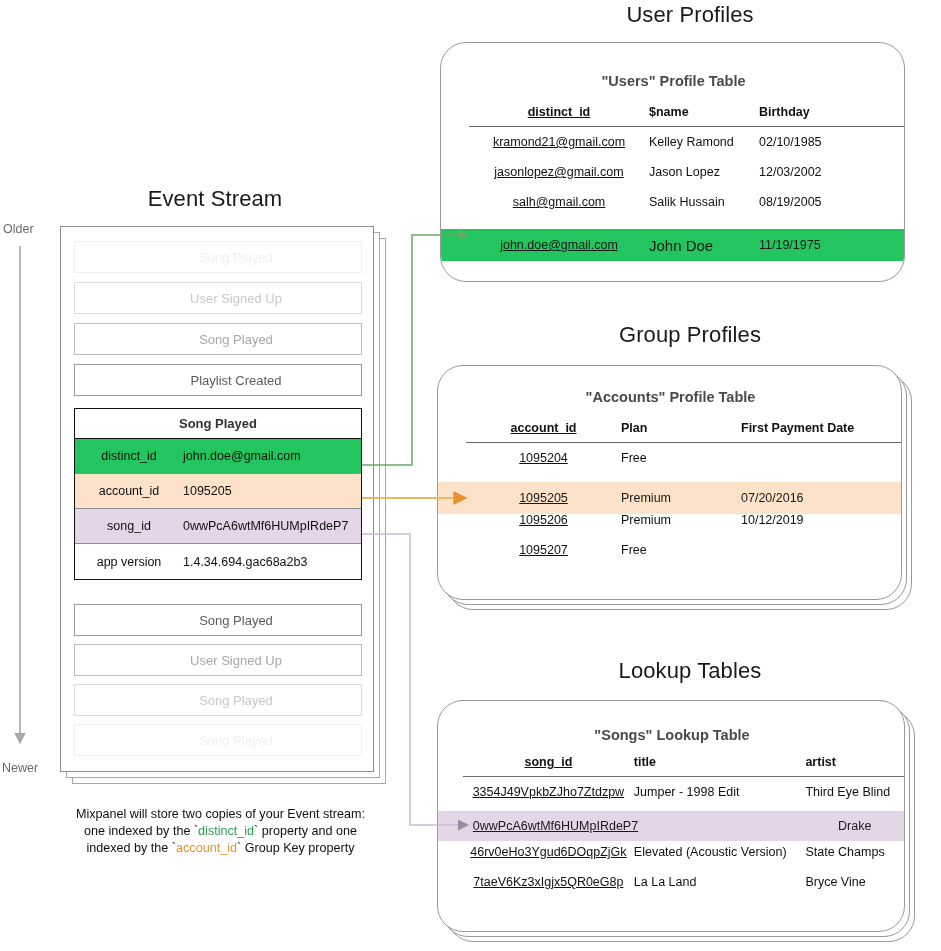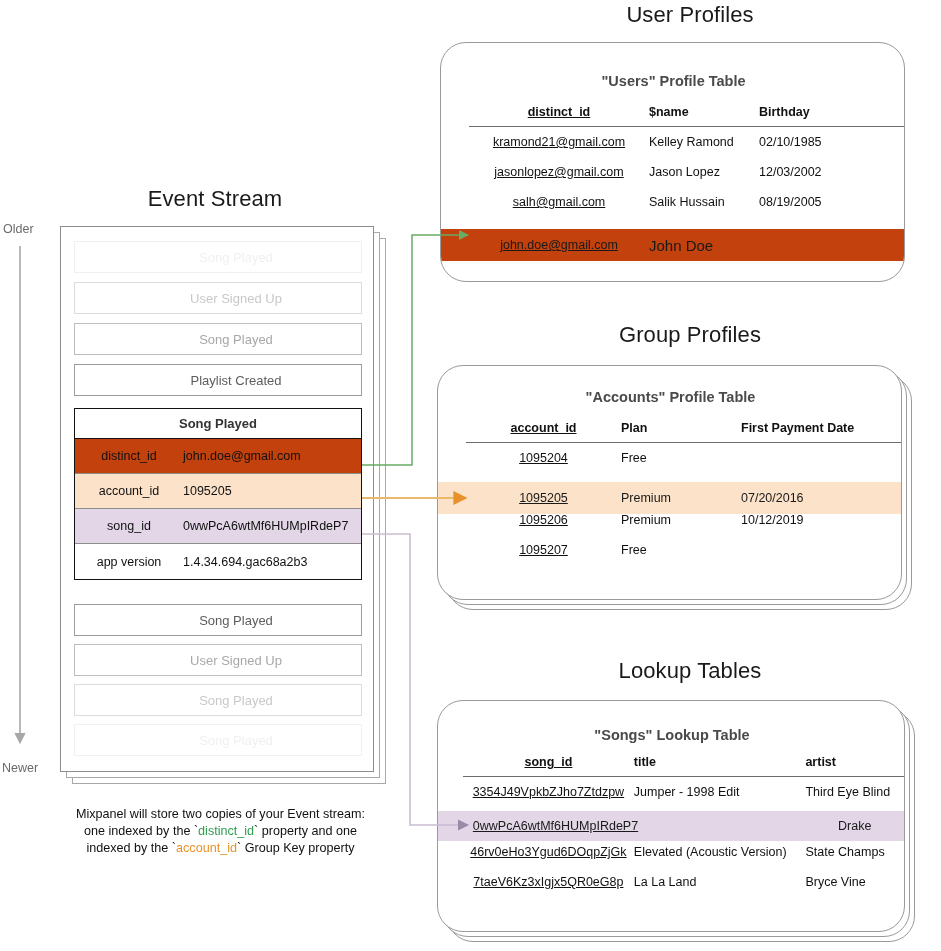--- a/index.html
+++ b/index.html
@@ -73,21 +73,21 @@
   .dtable th.ctr, .dtable td.ctr { text-align: center; }
   .dtable thead tr { border-bottom: 1.3px solid #6b6b6b; }
   .dtable td {
     height: 30px;
     padding: 0;
     white-space: nowrap;
     font-weight: 400;
   }
   .dtable tbody tr:first-child td { padding-top: 0; }
   .idcell { text-decoration: underline; }
-  .row-green  { background: #c2410c; }
+  .row-green  { background: #22c55e; }
   .row-orange { background: #fbe2c8; }
   .row-purple { background: #e2d6e7; }
 
   
   .es-stack {
     position: absolute;
     border: 1.6px solid #a8a8a8;
     background: #ffffff;
     box-sizing: border-box;
   }
@@ -229,20 +229,23 @@
         </tr>
       </tbody>
     </table>
 
     <div class="abs row-green" style="left:0; top:186px; width:465px; height:32px;">
       <div class="abs" style="left:28px; top:0; width:180px; height:32px; display:flex; align-items:center; justify-content:center; font-size:12.5px;">
         <span class="idcell">john.doe@gmail.com</span>
       </div>
       <div class="abs" style="left:208px; top:0; width:110px; height:32px; display:flex; align-items:center; font-size:15px;">
         <span>John Doe</span>
+      </div>
+      <div class="abs" style="left:318px; top:0; width:150px; height:32px; display:flex; align-items:center; font-size:12.5px;">
+        <span>11/19/1975</span>
       </div>
     </div>
   </div>
 </div>
 
 <div class="panel-wrap" style="left:437px; top:365px; width:490px; height:250px;">
   <div class="stack-layer" style="left:10px; top:10px; width:465px; height:235px;"></div>
   <div class="stack-layer" style="left:5px; top:5px; width:465px; height:235px;"></div>
   <div class="panel-card" style="width:465px; height:235px;">
     <div class="table-title abs" style="left:0; top:23px; width:465px;">"Accounts" Profile Table</div>

